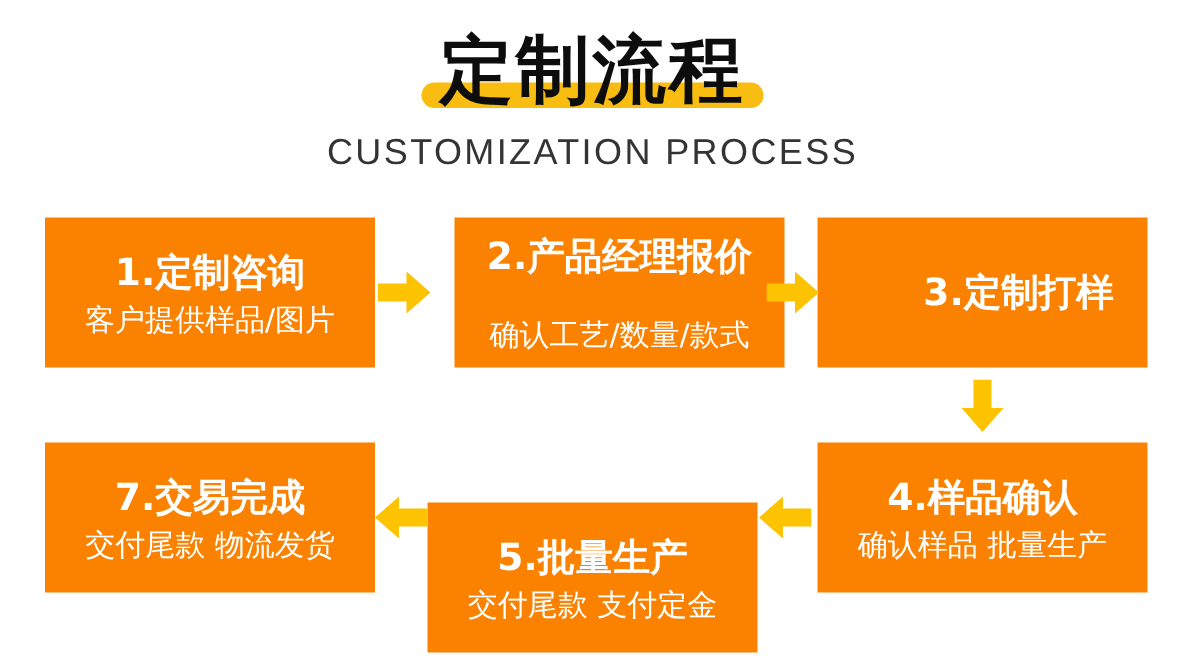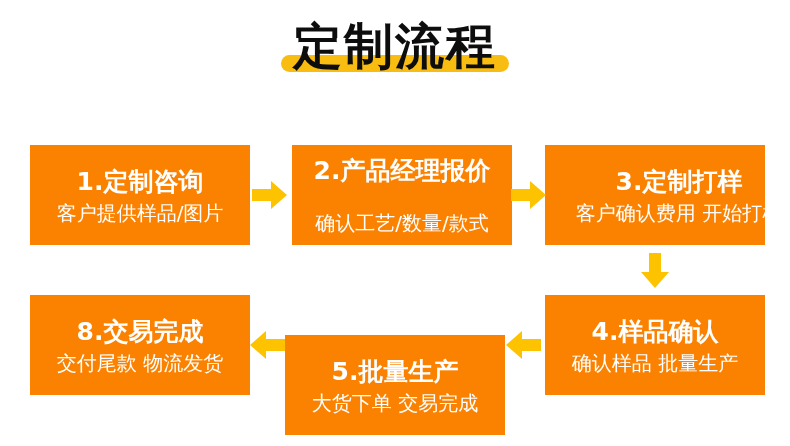--- a/index.html
+++ b/index.html
@@ -105,21 +105,21 @@
     font-weight: 400;
     color: #ffffff;
     line-height: 24px;
     margin-top: 3px;
     white-space: nowrap;
     letter-spacing: 0px;
   }
 
   
   .step-1 { left: 30px;  top: 15px; }
-  .step-2 { left: 292px; top: 15px; gap: 21px; }
+  .step-2 { left: 303px; top: 15px; gap: 21px; }
   .step-3 { left: 545px; top: 15px; padding-left: 48px; }
   .step-4 { left: 545px; top: 165px; }
   .step-5 { left: 285px; top: 165px; margin-top: 40px; }
   .step-6 { left: 30px;  top: 165px; }
 
   
   .arrow {
     position: absolute;
   }
   .arrow svg { display: block; }
@@ -138,51 +138,51 @@
 
 <div class="header">
 
   <div class="title-wrap">
     <span class="title-inner">
       <span class="title-underline"></span>
       <span class="title-text">定制流程</span>
     </span>
   </div>
 
+  <div class="subtitle">CUSTOMIZATION PROCESS</div>
 </div>
 
 <div class="flow">
 
   <div class="step step-1">
     <div class="step-title">1.定制咨询</div>
     <div class="step-desc">客户提供样品/图片</div>
   </div>
 
   <div class="step step-2">
     <div class="step-title">2.产品经理报价</div>
     <div class="step-desc">确认工艺/数量/款式</div>
   </div>
 
   <div class="step step-3">
     <div class="step-title">3.定制打样</div>
-    <div class="step-desc">客户确认费用 开始打样</div>
   </div>
 
   <div class="step step-4">
     <div class="step-title">4.样品确认</div>
     <div class="step-desc">确认样品 批量生产</div>
   </div>
 
   <div class="step step-5">
     <div class="step-title">5.批量生产</div>
-    <div class="step-desc">大货下单 交易完成</div>
+    <div class="step-desc">交付尾款 支付定金</div>
   </div>
 
   <div class="step step-6">
-    <div class="step-title">8.交易完成</div>
+    <div class="step-title">7.交易完成</div>
     <div class="step-desc">交付尾款 物流发货</div>
   </div>
 
   <div class="arrow arrow-h arrow-1-2">
     <svg width="36" height="30" viewBox="0 0 36 30">
       <polygon points="0,9 19,9 19,1 35,15 19,29 19,21 0,21" fill="#fdc300"></polygon>
     </svg>
   </div>
 
   <div class="arrow arrow-h arrow-2-3">

